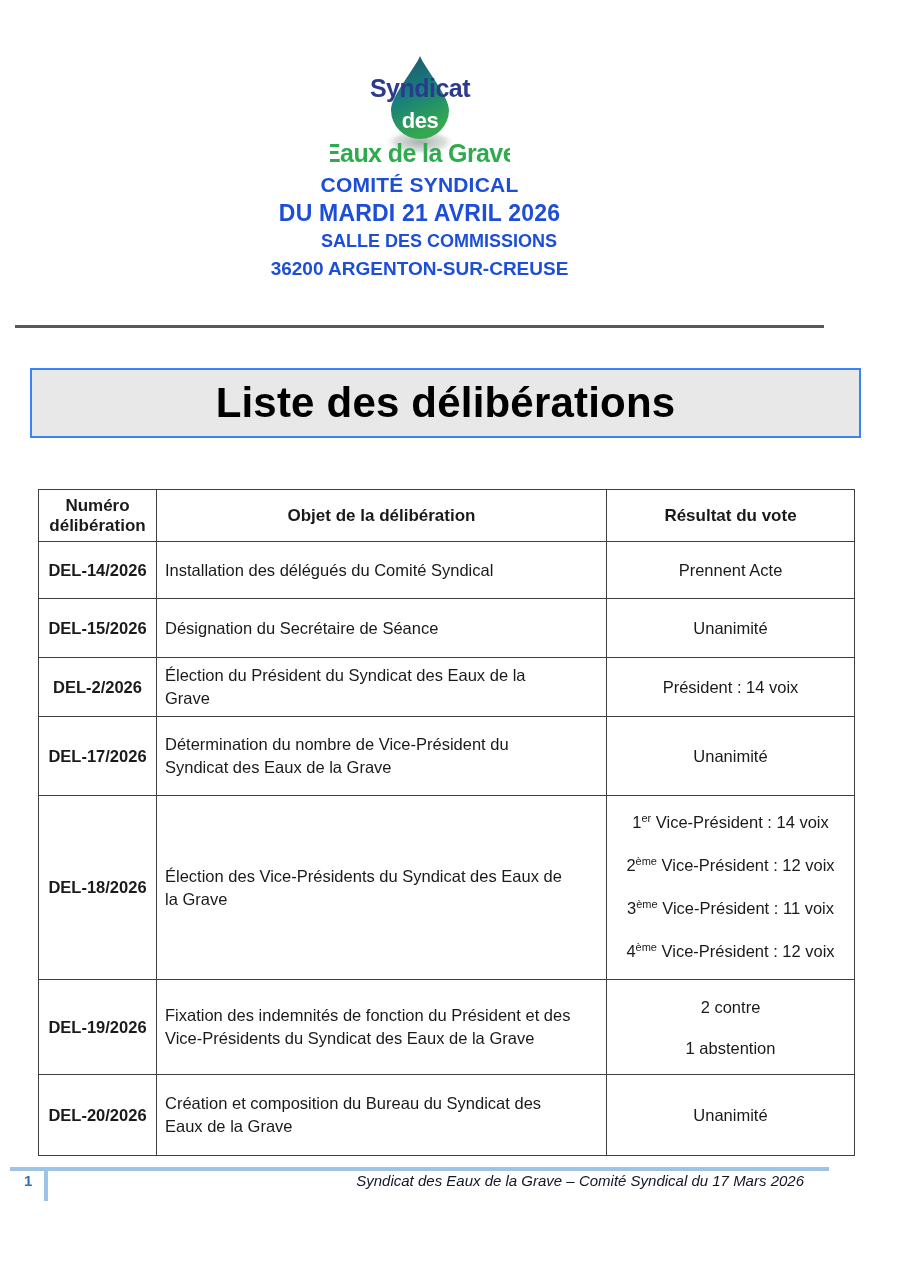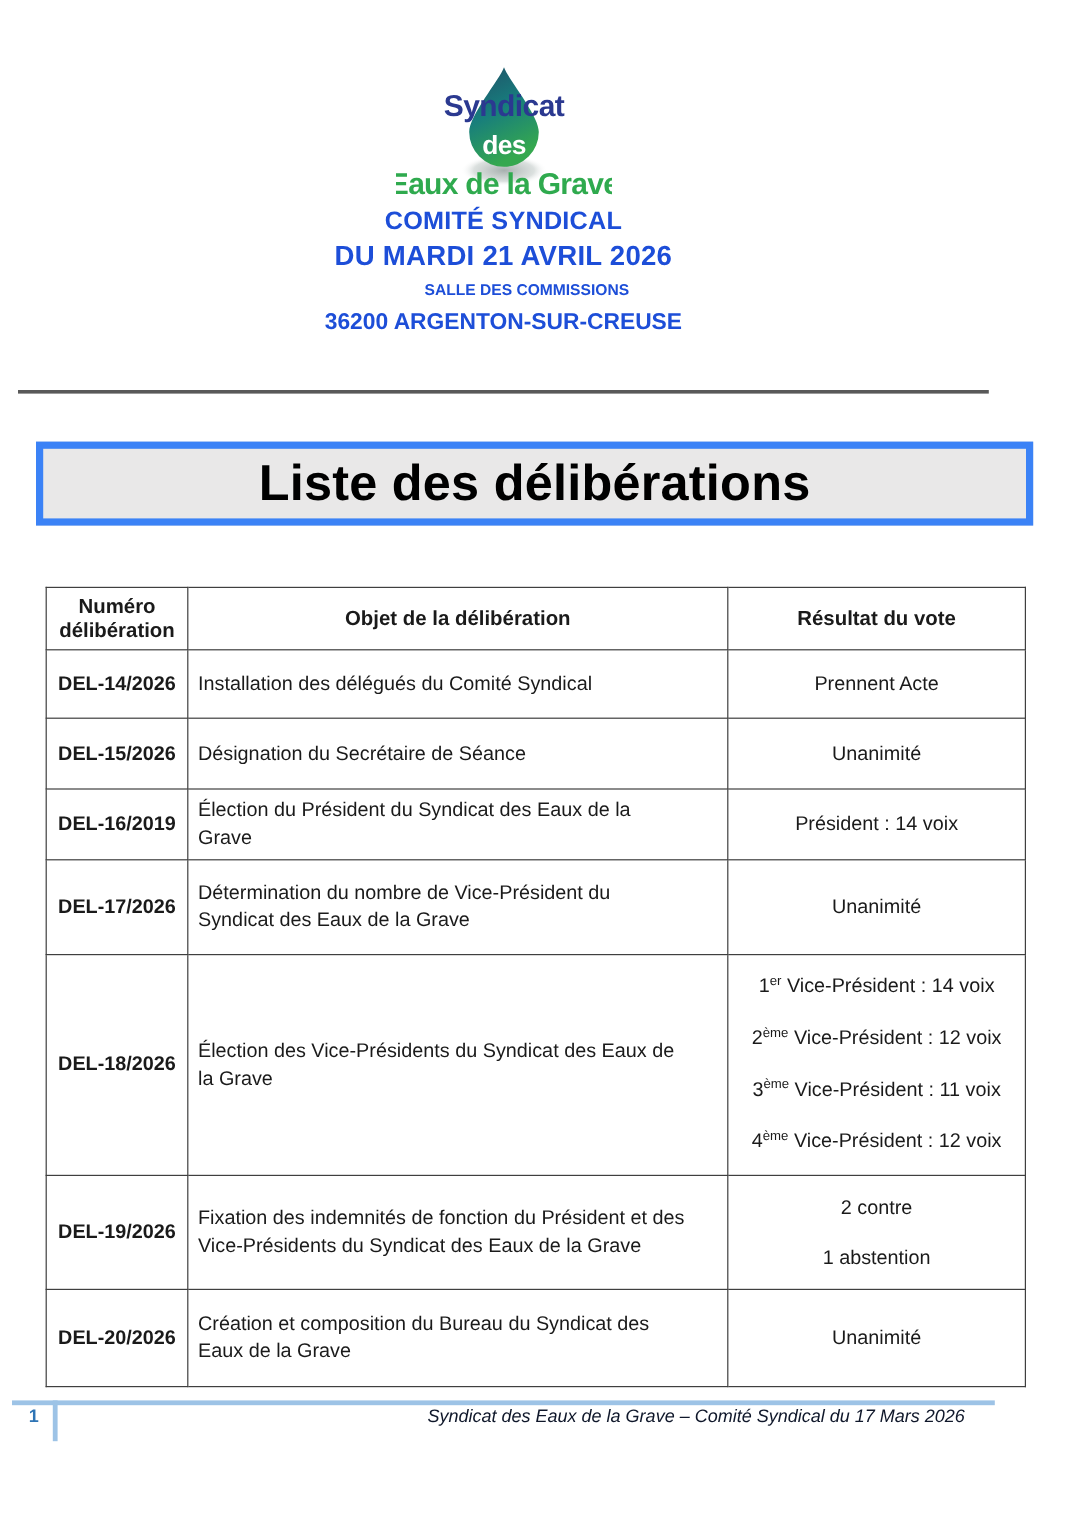--- a/index.html
+++ b/index.html
@@ -14,32 +14,32 @@
   .page { position: relative; width: 839px; height: 1273px; border-radius: 12px; }
 
   
   .logo-wrap { padding-top: 54px; text-align: center; }
   .logo-svg { display: block; margin: 0 auto; }
 
   
   .doc-header { text-align: center; font-weight: bold; color: #1d4ed8; }
   .hdr-l1 { font-size: 21px; line-height: 28px; margin-top: 4px; letter-spacing: .2px; }
   .hdr-l2 { font-size: 23px; line-height: 29px; letter-spacing: .2px; }
-  .hdr-l3 { font-size: 13px; line-height: 27px; padding-left: 39px; }
+  .hdr-l3 { font-size: 18px; line-height: 27px; padding-left: 39px; }
   .hdr-l4 { font-size: 19px; line-height: 27px; }
 
   
   .top-rule { border: 0; border-top: 3px solid #595959; margin: 43px 15px 0 15px; }
 
   
   .title-box {
     margin: 40px 0 0 30px;
     width: 831px; height: 70px;
     background: #e9e8e8;
-    border: 6px solid #3b82f6;
+    border: 2px solid #3b82f6;
     display: flex; align-items: center; justify-content: center;
   }
   .title-box .title-text {
     font-size: 42px; font-weight: bold; color: #000;
     letter-spacing: .2px;
   }
 
   
   table.del-table {
     border-collapse: collapse;
@@ -150,21 +150,21 @@
           </td>
         </tr>
         <tr>
           <td class="cell-num">DEL-15/2026</td>
           <td class="cell-objet">Désignation du Secrétaire de Séance</td>
           <td class="cell-result">
             <div class="vote-line">Unanimité</div>
           </td>
         </tr>
         <tr>
-          <td class="cell-num">DEL-16/2019</td>
+          <td class="cell-num">DEL-2/2026</td>
           <td class="cell-objet">Élection du Président du Syndicat des Eaux de la Grave</td>
           <td class="cell-result">
             <div class="vote-line">Président : 14 voix</div>
           </td>
         </tr>
         <tr>
           <td class="cell-num">DEL-17/2026</td>
           <td class="cell-objet">Détermination du nombre de Vice-Président du Syndicat des Eaux de la Grave</td>
           <td class="cell-result">
             <div class="vote-line">Unanimité</div>

